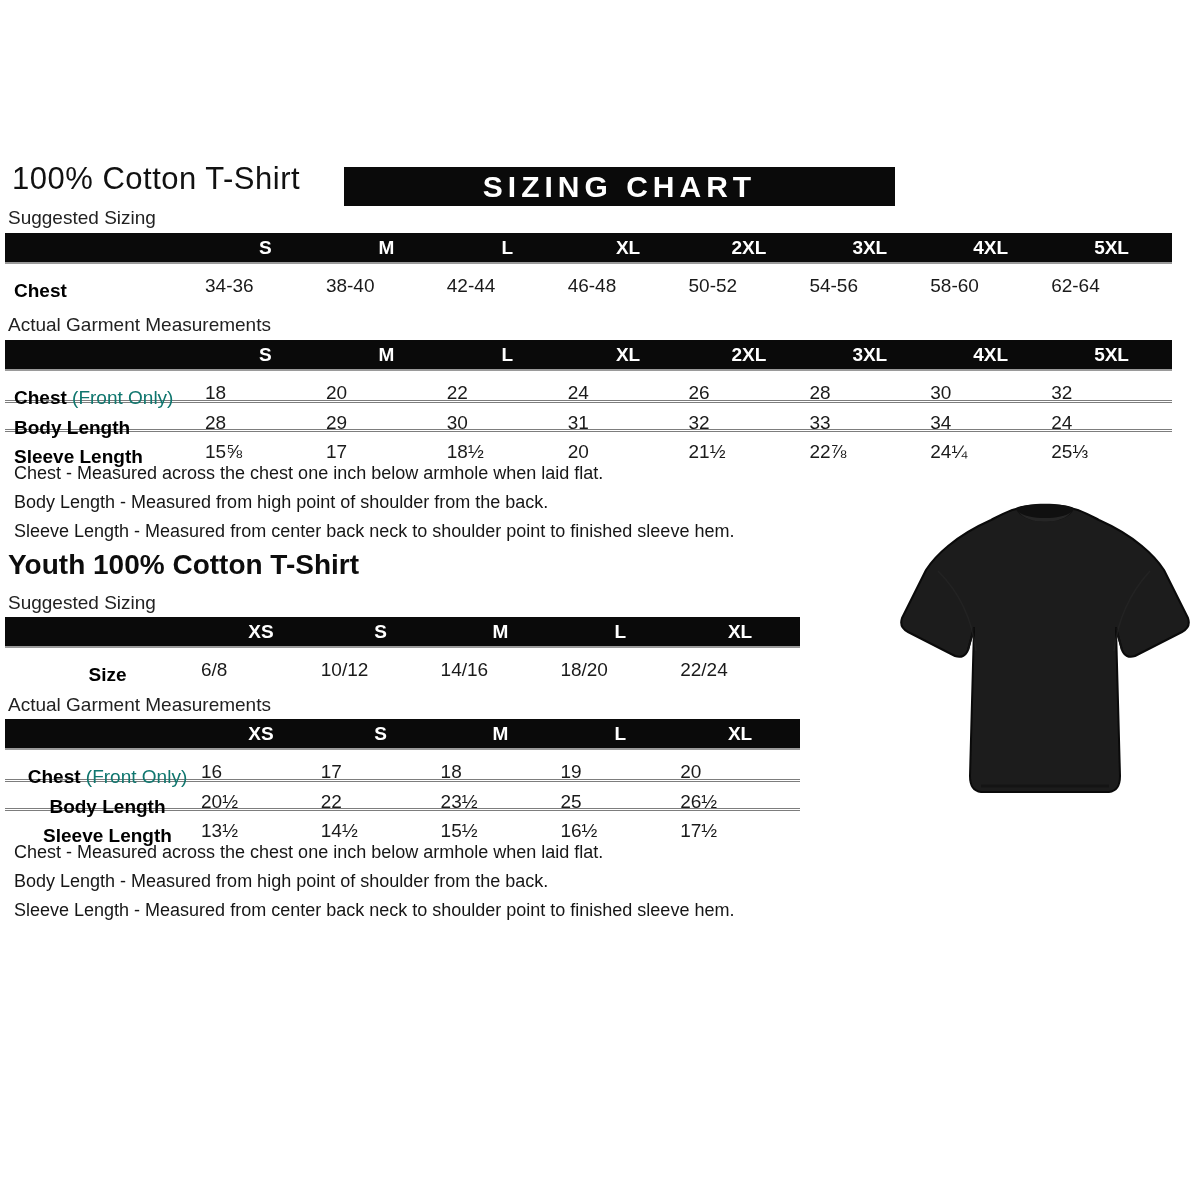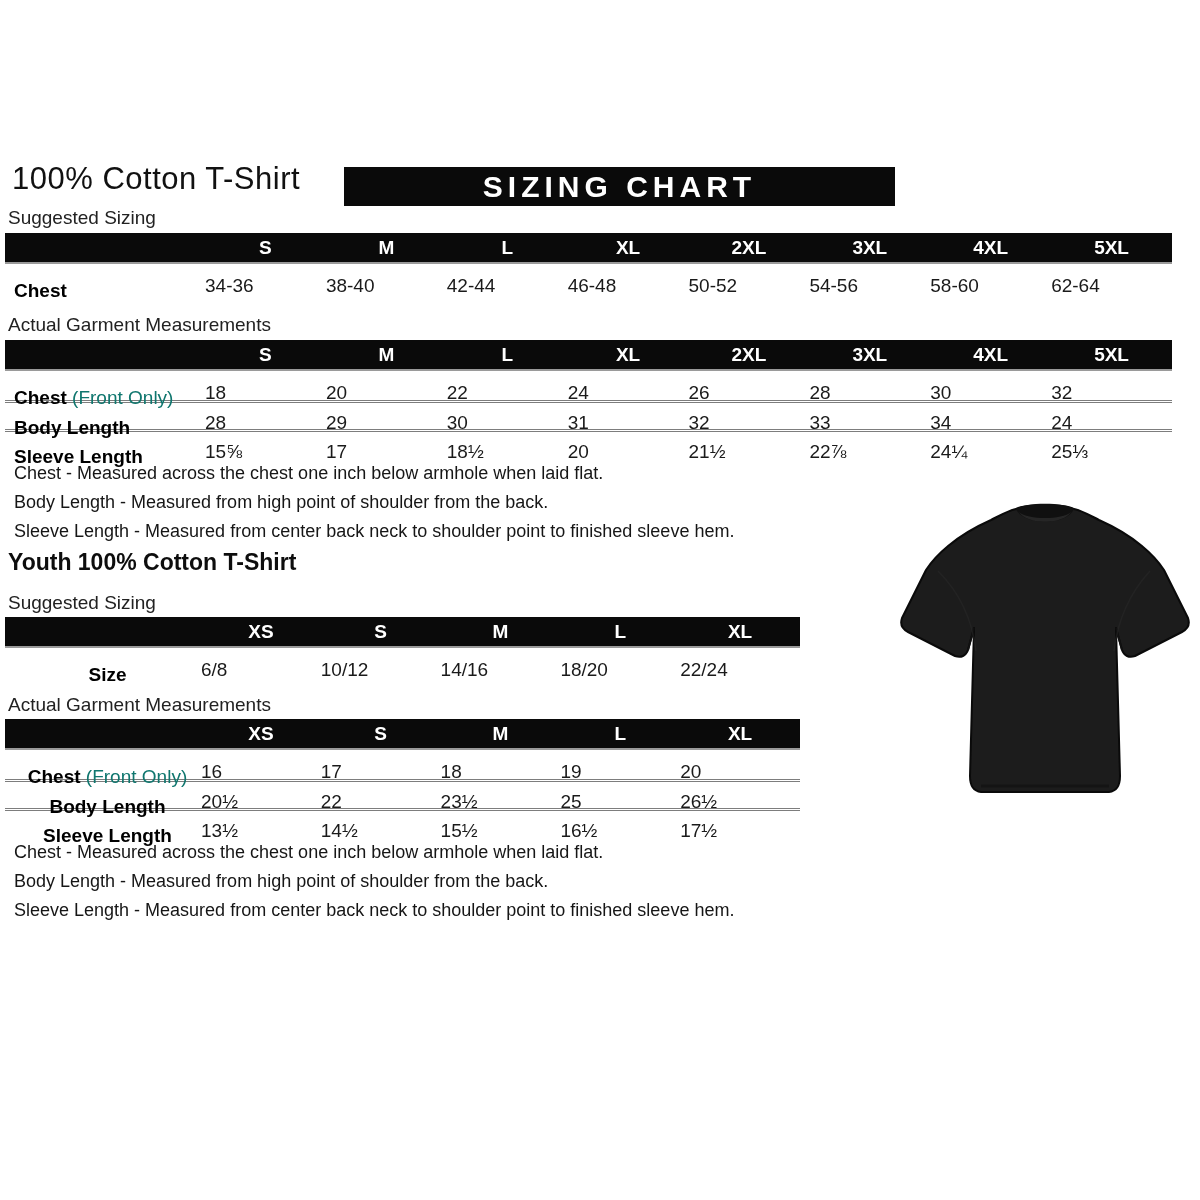--- a/index.html
+++ b/index.html
@@ -22,21 +22,21 @@
     font-size: 31px;
     font-weight: 400;
     letter-spacing: 0.5px;
     color: #111;
   }
   .title-youth {
     position: absolute;
     left: 8px;
     top: 549px;
     margin: 0;
-    font-size: 23px;
+    font-size: 28px;
     font-weight: 700;
     color: #0d0d0d;
   }
 
   .banner {
     position: absolute;
     left: 344px;
     top: 167px;
     width: 551px;
     height: 39px;

